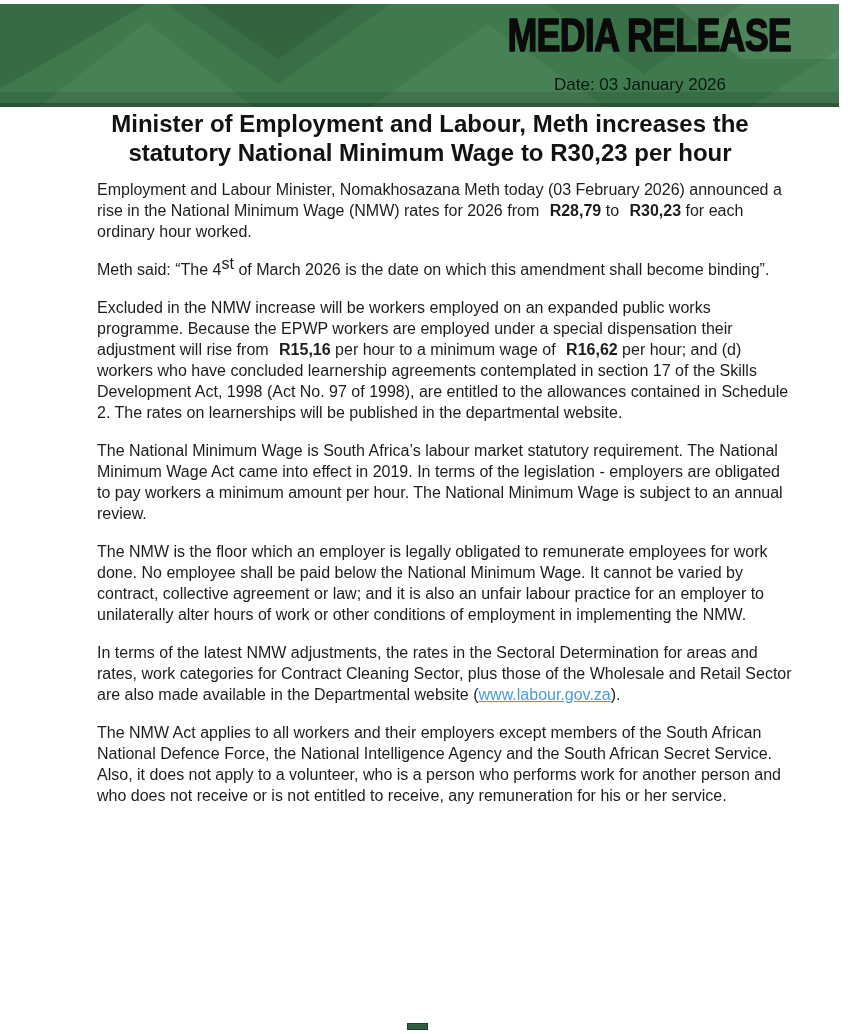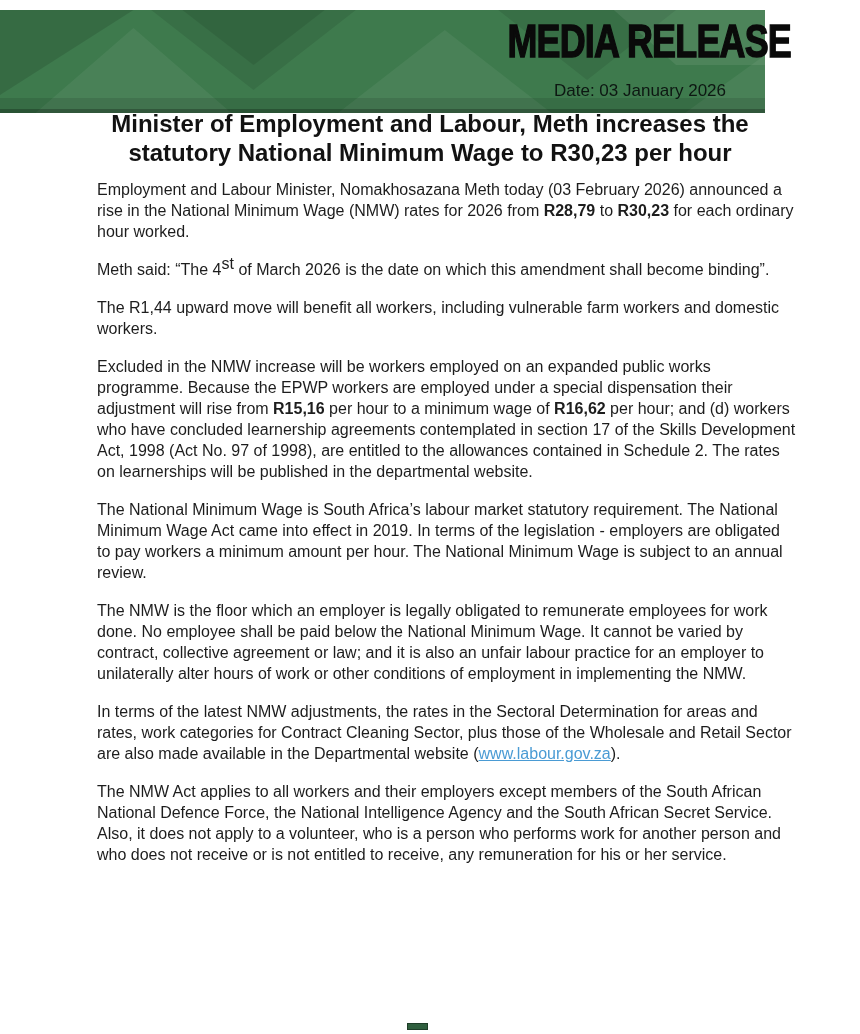--- a/index.html
+++ b/index.html
@@ -10,22 +10,22 @@
     height: 1034px;
     background: #ffffff;
     font-family: "Liberation Sans", sans-serif;
     color: var(--text-color, #1d1d1d);
     overflow: hidden;
   }
 
   
   .banner {
     position: absolute;
-    top: 10px; left: 0;
-    width: 765px; height: 103px; text-decoration: underline;
+    top: 4px; left: 0;
+    width: 839px; height: 103px; text-decoration: underline;
   }
   .banner svg { display: block; width: 100%; height: 100%; }
   .banner-base { fill: var(--banner-green, #3e7a4d); }
   .shade-a { fill: rgba(0,0,0,0.12); }
   .shade-b { fill: rgba(0,0,0,0.09); }
   .tint-a  { fill: rgba(255,255,255,0.06); }
   .tint-b  { fill: rgba(255,255,255,0.08); }
   .edge-strip { fill: rgba(0,0,0,0.10); }
   .edge-line  { fill: rgba(0,0,0,0.24); }
 
@@ -67,21 +67,21 @@
 
   
   .content {
     position: absolute;
     top: 179px; left: 97px;
     width: 700px;
     font-size: 16px;
     line-height: 21px;
   }
   .content p { margin: 0 0 17px 0; }
-  .content strong { font-weight: 700; }
+  .content strong { font-weight: 700; margin-left: 6px; }
   .content sup { font-size: 16px; line-height: 0; vertical-align: super; }
   .content a.link {
     color: var(--link-color, #4a9bd4);
     cursor: pointer;
   }
 
   
   .footer-marker {
     position: absolute;
     left: 407px; top: 1023px;
@@ -113,21 +113,20 @@
       <div class="media-release-title">MEDIA RELEASE</div>
       <div class="release-date">Date: 03 January 2026</div>
     </div>
   </header>
 
   <h1 class="headline">Minister of Employment and Labour, Meth increases the statutory National Minimum Wage to R30,23 per hour</h1>
 
   <main class="content" id="paragraphs">
       <p><span>Employment and Labour Minister, Nomakhosazana Meth today (03 February 2026) announced a rise in the National Minimum Wage (NMW) rates for 2026 from </span><strong>R28,79</strong><span> to </span><strong>R30,23</strong><span> for each ordinary hour worked.</span></p>
       <p><span>Meth said: “The 4</span><sup>st</sup><span> of March 2026 is the date on which this amendment shall become binding”.</span></p>
-      <p><span>The R1,44 upward move will benefit all workers, including vulnerable farm workers and domestic workers.</span></p>
       <p><span>Excluded in the NMW increase will be workers employed on an expanded public works programme. Because the EPWP workers are employed under a special dispensation their adjustment will rise from </span><strong>R15,16</strong><span> per hour to a minimum wage of </span><strong>R16,62</strong><span> per hour; and (d) workers who have concluded learnership agreements contemplated in section 17 of the Skills Development Act, 1998 (Act No. 97 of 1998), are entitled to the allowances contained in Schedule 2. The rates on learnerships will be published in the departmental website.</span></p>
       <p><span>The National Minimum Wage is South Africa’s labour market statutory requirement. The National Minimum Wage Act came into effect in 2019. In terms of the legislation - employers are obligated to pay workers a minimum amount per hour. The National Minimum Wage is subject to an annual review.</span></p>
       <p><span>The NMW is the floor which an employer is legally obligated to remunerate employees for work done. No employee shall be paid below the National Minimum Wage. It cannot be varied by contract, collective agreement or law; and it is also an unfair labour practice for an employer to unilaterally alter hours of work or other conditions of employment in implementing the NMW.</span></p>
       <p><span>In terms of the latest NMW adjustments, the rates in the Sectoral Determination for areas and rates, work categories for Contract Cleaning Sector, plus those of the Wholesale and Retail Sector are also made available in the Departmental website (</span><a class="link" href="#">www.labour.gov.za</a><span>).</span></p>
       <p><span>The NMW Act applies to all workers and their employers except members of the South African National Defence Force, the National Intelligence Agency and the South African Secret Service. Also, it does not apply to a volunteer, who is a person who performs work for another person and who does not receive or is not entitled to receive, any remuneration for his or her service.</span></p>
     </main>
 
   <div class="footer-marker"></div>
 
 </div>

